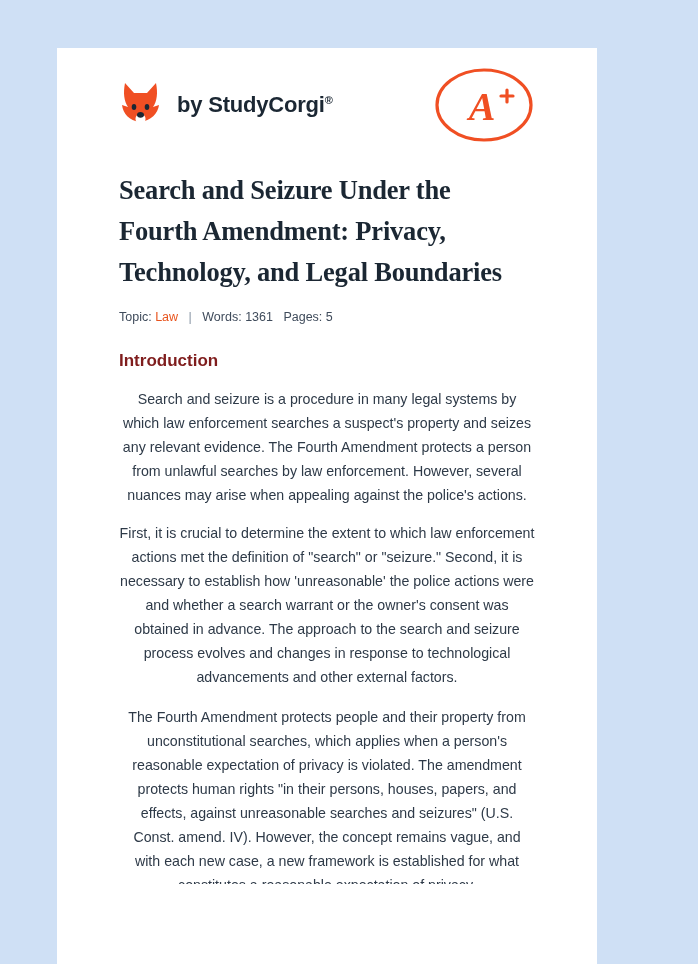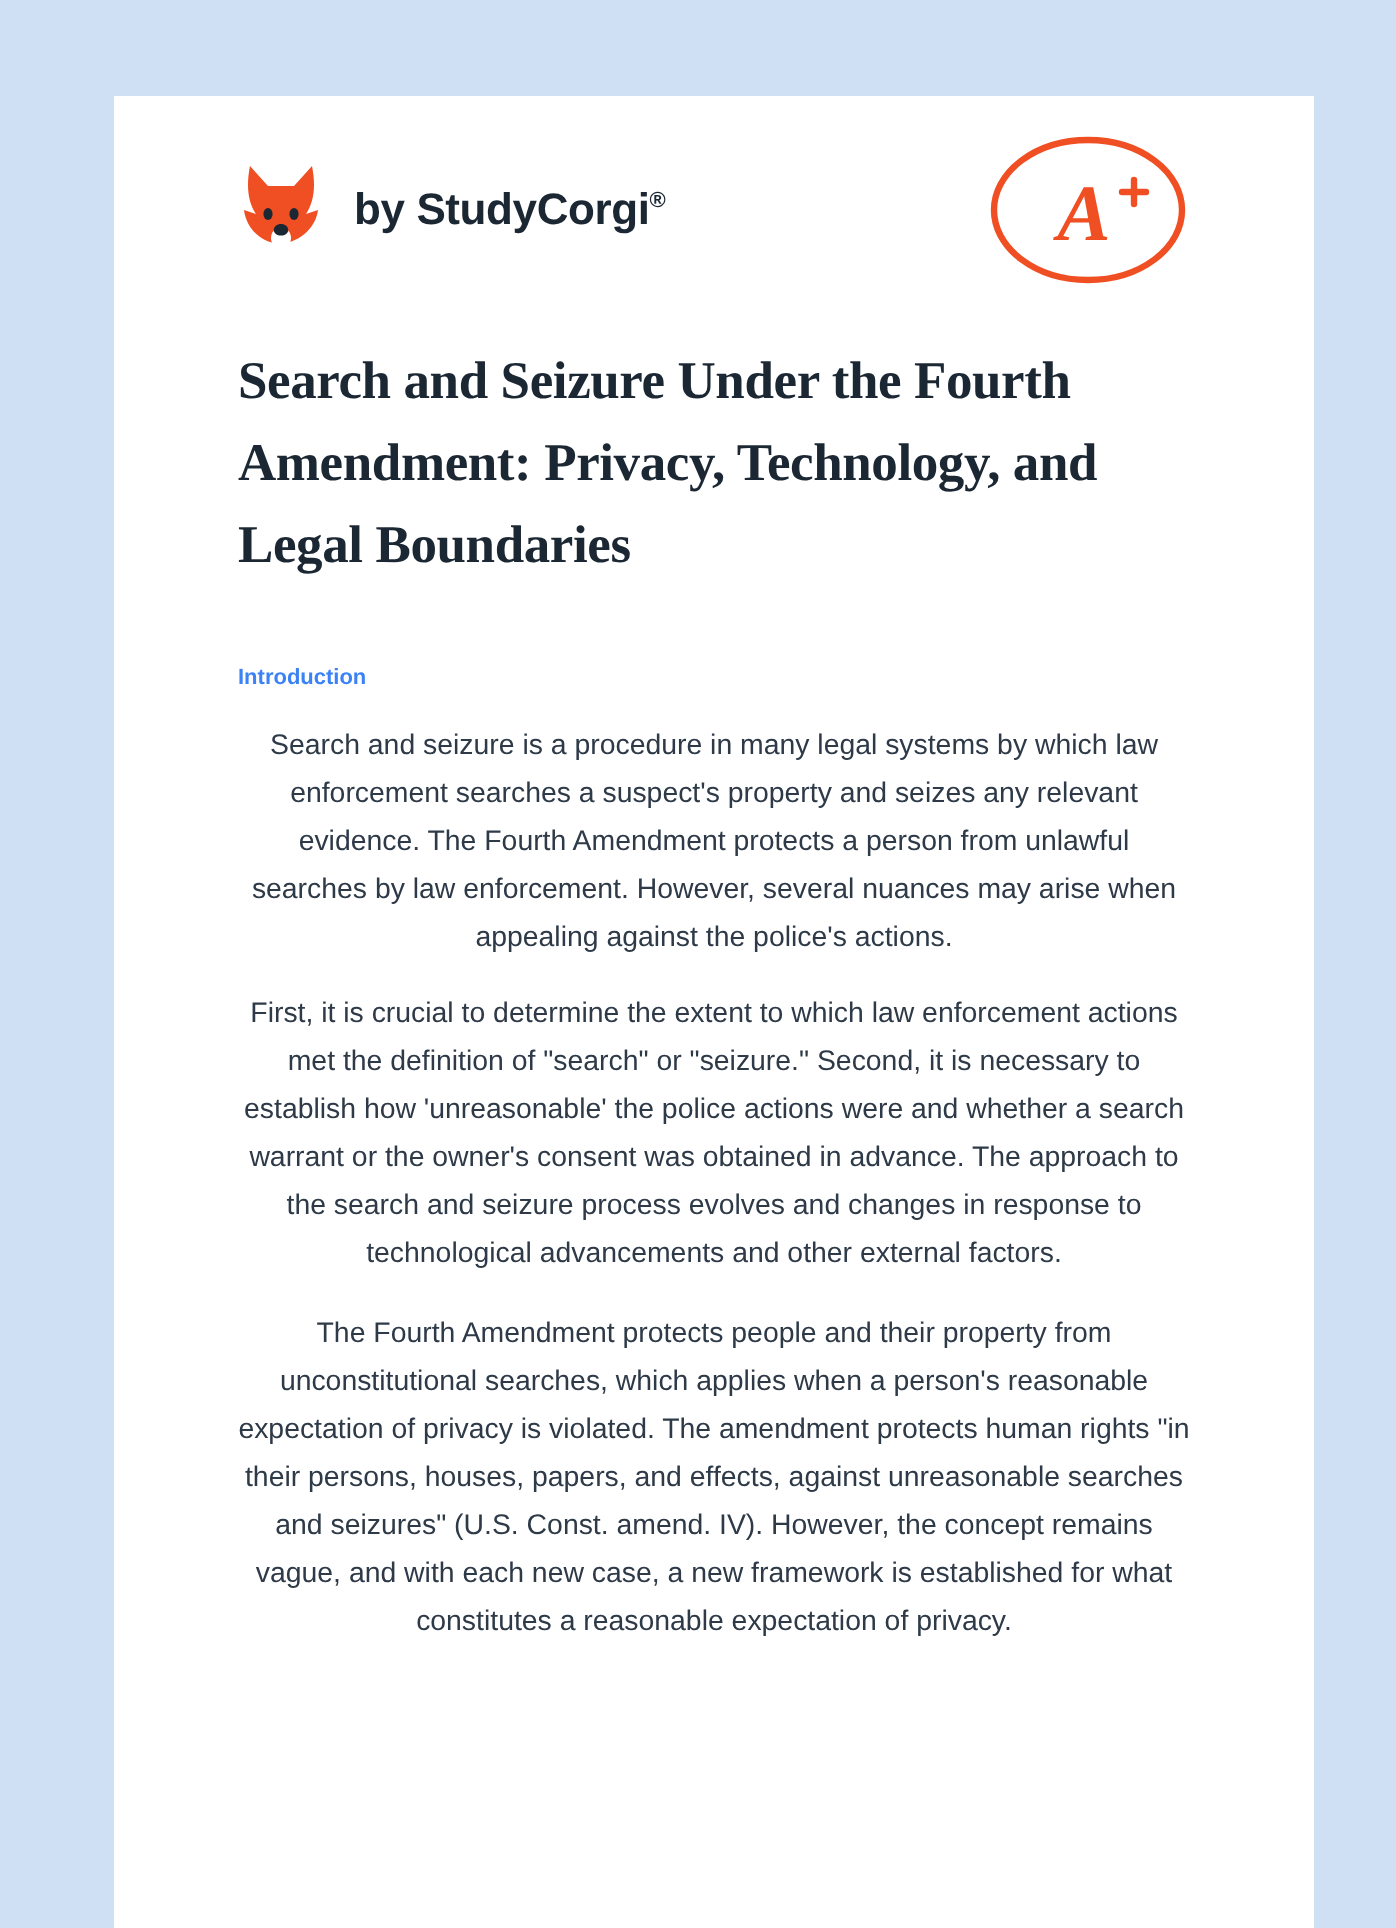--- a/index.html
+++ b/index.html
@@ -10,21 +10,21 @@
     width: 698px;
     height: 964px;
     background: #cfe0f5;
     font-family: "Liberation Sans", sans-serif;
     overflow: hidden;
   }
   .page {
     position: absolute;
     left: 57px;
     top: 48px;
-    width: 600px;
+    width: 540px;
     min-height: 916px;
     background: #ffffff;
     box-sizing: border-box;
     padding: 0 62px;
   }
   
   .header {
     display: flex;
     align-items: center;
     justify-content: space-between;
@@ -83,24 +83,24 @@
   }
   .meta .topic-link {
     color: #e8541e;
     text-decoration: none;
   }
   .meta .label {
     color: #3f4b5b;
   }
   
   h2.section {
-    font-size: 11px;
+    font-size: 17px;
     font-weight: bold;
-    color: #3b82f6;
-    margin: 40px 0 0 0;
+    color: #7f1d1d;
+    margin: 27px 0 0 0;
   }
   p.para {
     font-size: 14.2px;
     line-height: 24px;
     color: #2e3a48;
     margin: 14px 0 0 0;
     text-align: center;
   }
   p.para.first-after-heading {
     margin-top: 16px;
@@ -140,20 +140,30 @@
         <g stroke="#f04f23" stroke-width="3.2" stroke-linecap="round">
           <line x1="68" y1="30" x2="80" y2="30"></line>
           <line x1="74" y1="24" x2="74" y2="36"></line>
         </g>
       </svg>
     </div>
   </div>
 
   <h1 class="title">Search and Seizure Under the Fourth Amendment: Privacy, Technology, and Legal Boundaries</h1>
 
+  <div class="meta">
+    <span class="label">Topic:</span>
+    <a class="topic-link" href="#">Law</a>
+    <span class="sep">|</span>
+    <span class="label">Words:</span>
+    <span>1361</span>
+    &nbsp;
+    <span class="label">Pages:</span>
+    <span>5</span>
+  </div>
 
   <div class="clip">
     <h2 class="section">Introduction</h2>
     <p class="para first-after-heading">Search and seizure is a procedure in many legal systems by which law enforcement searches a suspect's property and seizes any relevant evidence. The Fourth Amendment protects a person from unlawful searches by law enforcement. However, several nuances may arise when appealing against the police's actions.</p>
     <p class="para">First, it is crucial to determine the extent to which law enforcement actions met the definition of "search" or "seizure." Second, it is necessary to establish how 'unreasonable' the police actions were and whether a search warrant or the owner's consent was obtained in advance. The approach to the search and seizure process evolves and changes in response to technological advancements and other external factors.</p>
 
     <p class="para first-after-heading">The Fourth Amendment protects people and their property from unconstitutional searches, which applies when a person's reasonable expectation of privacy is violated. The amendment protects human rights "in their persons, houses, papers, and effects, against unreasonable searches and seizures" (U.S. Const. amend. IV). However, the concept remains vague, and with each new case, a new framework is established for what constitutes a reasonable expectation of privacy.</p>
 
   </div>
 

